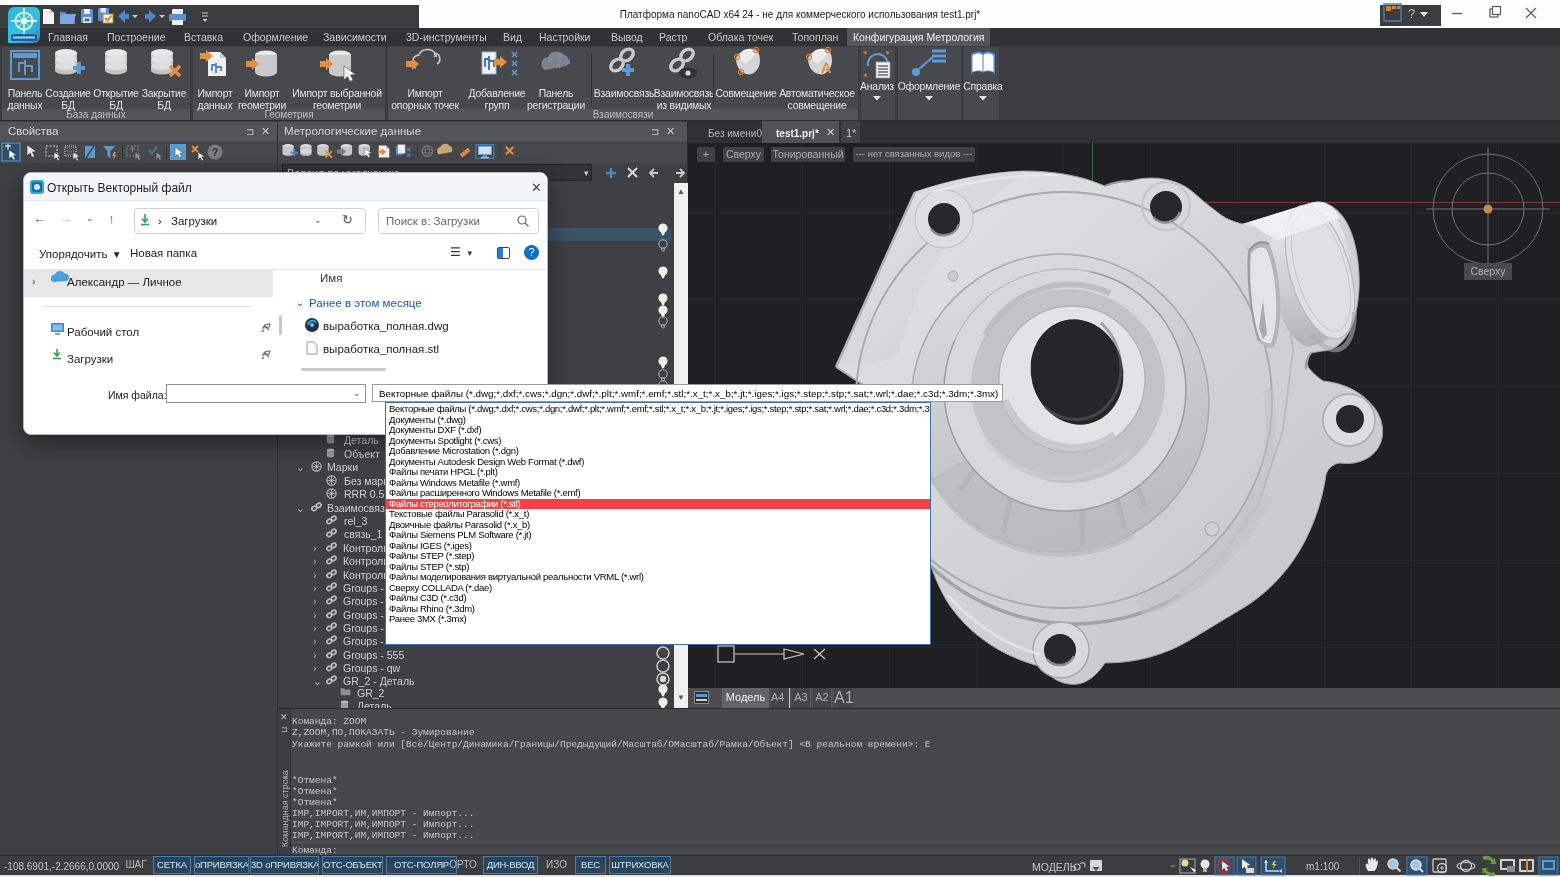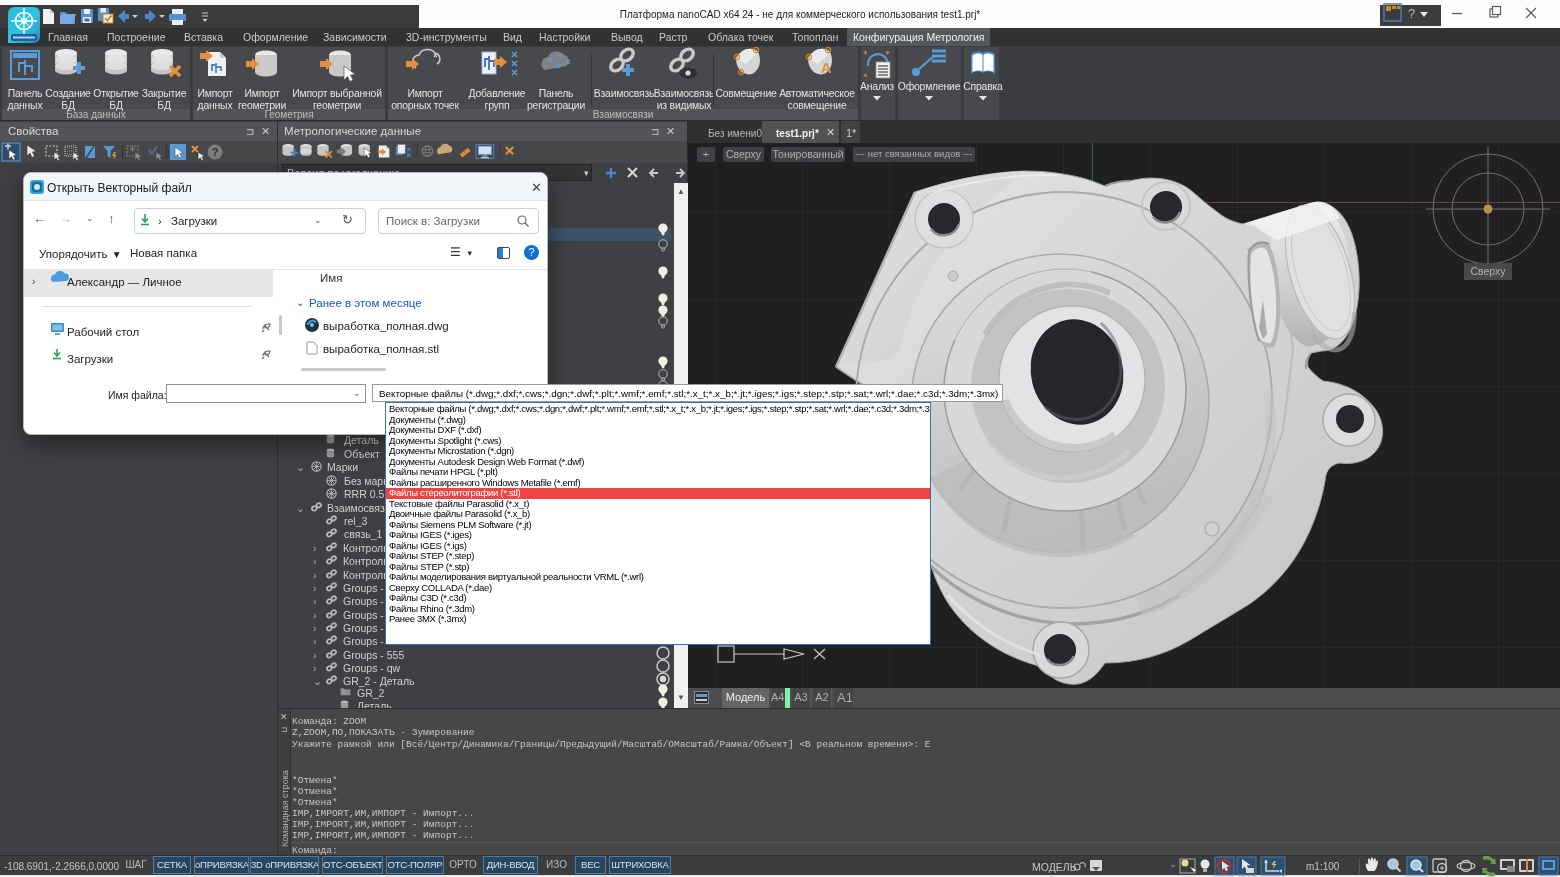--- a/index.html
+++ b/index.html
@@ -812,24 +812,24 @@
 <div class="ab" style="left:83px;top:4px;width:74px;height:15px;background:#3f4144;border-radius:2px;color:#aeaeae;font-size:10.5px;text-align:center;line-height:14px">Тонированный</div>
 <div class="ab" style="left:165px;top:4px;width:122px;height:15px;background:#3f4144;border-radius:2px;color:#aeaeae;font-size:9.5px;text-align:center;line-height:14px">--- нет связанных видов ---</div>
 <div class="ab" style="left:776px;top:120px;width:48px;height:17px;background:#47494b;color:#b0b0b0;font-size:10.5px;text-align:center;line-height:16px">Сверху</div>
 </div>
 
 <div class="ab" style="left:688px;top:688px;width:872px;height:20px;background:#4b4d4f">
   <div class="ab" style="left:6px;top:3px;width:15px;height:13px;background:#2c2e30;border:1px solid #8a8a8a"></div>
   <div class="ab" style="left:8px;top:6px;width:11px;height:3px;background:#5b9bd5"></div>
   <div class="ab" style="left:8px;top:11px;width:11px;height:2px;background:#d0d0d0"></div>
   <div class="ab" style="left:34px;top:0;width:47px;height:20px;background:#626466;color:#f0f0f0;font-size:11px;text-align:center;line-height:19px">Модель</div>
-  <div class="ab" style="left:83px;top:0;width:19px;height:20px;background:#434547;color:#aeaeae;font-size:11px;line-height:19px;border-right:5px solid #86efac">A4</div>
+  <div class="ab" style="left:83px;top:0;width:19px;height:20px;background:#434547;color:#aeaeae;font-size:11px;line-height:19px;border-right:1px solid #86efac">A4</div>
   <div class="ab" style="left:104px;top:0;width:19px;height:20px;background:#434547;color:#aeaeae;font-size:11px;text-align:center;line-height:19px;border-right:1px solid #58595b">A3</div>
   <div class="ab" style="left:125px;top:0;width:19px;height:20px;background:#434547;color:#aeaeae;font-size:11px;text-align:center;line-height:19px;border-right:1px solid #58595b">A2</div>
-  <div class="ab" style="left:146px;top:0;width:19px;height:20px;background:#434547;color:#aeaeae;font-size:13px;text-align:right;line-height:19px">A1</div>
+  <div class="ab" style="left:146px;top:0;width:19px;height:20px;background:#434547;color:#aeaeae;font-size:16px;text-align:right;line-height:19px">A1</div>
 </div>
 
 <div class="ab" style="left:278px;top:708px;width:1282px;height:147px;background:#454749;border-top:1px solid #2a2c2e">
   <div class="ab" style="left:0;top:0;width:13px;height:147px;background:#3c3e40;border-right:1px solid #2f3133"></div>
   <div class="ab" style="left:2px;top:3px;font-size:9px;color:#c0c0c0">✕</div>
   <div class="ab" style="left:3px;top:16px;font-size:8px;color:#c0c0c0">⊐</div>
   <div class="ab" style="left:2px;top:138px;font-size:9px;color:#b0b0b0;transform-origin:0 0;transform:rotate(-90deg);white-space:nowrap">Командная строка</div>
   <div class="con" style="top:7px">Команда: ZOOM</div>
   <div class="con" style="top:18px">Z,ZOOM,ПО,ПОКАЗАТЬ - Зумирование</div>
   <div class="con" style="top:30px">Укажите рамкой или [Всё/Центр/Динамика/Границы/Предыдущий/Масштаб/ОМасштаб/Рамка/Объект] &lt;В реальном времени&gt;: E</div>
@@ -844,21 +844,21 @@
 </div>
 
 <div class="ab" style="left:0;top:855px;width:1560px;height:22px;background:#3a3c3e;border-top:1px solid #2b2d2f"></div>
 <div class="ab" style="left:0;top:875px;width:1560px;height:2px;background:#e8e8e8"></div>
 <div class="ab txt" style="left:4px;top:861px;font-size:10px;color:#c6c6c6">-108.6901,-2.2666,0.0000</div>
 <div class="sb" style="left:123px;width:26px">ШАГ</div>
 <div class="sbb" style="left:153px;width:38px">СЕТКА</div>
 <div class="sbb" style="left:194px;width:55px">оПРИВЯЗКА</div>
 <div class="sbb" style="left:250px;width:69px">3D оПРИВЯЗКА</div>
 <div class="sbb" style="left:322px;width:61px">ОТС-ОБЪЕКТ</div>
-<div class="sbb" style="left:386px;width:58px">ОТС-ПОЛЯР</div>
+<div class="sbb" style="left:386px;width:71px">ОТС-ПОЛЯР</div>
 <div class="sb" style="left:447px;width:32px">ОРТО</div>
 <div class="sbb" style="left:483px;width:55px">ДИН-ВВОД</div>
 <div class="sb" style="left:543px;width:27px">ИЗО</div>
 <div class="sbb" style="left:575px;width:31px">ВЕС</div>
 <div class="sbb" style="left:609px;width:62px">ШТРИХОВКА</div>
 <div class="ab txt" style="left:1032px;top:861px;font-size:10.5px;color:#c6c6c6">МОДЕЛЬ</div>
 <div class="ab txt" style="left:1306px;top:861px;font-size:10px;color:#c6c6c6">m1:100</div>
 <div id="statusicons" class="ab" style="left:1032px;top:855px">
     <svg width="528" height="22" viewBox="1032 0 528 22">
 
@@ -1009,30 +1009,30 @@
   <div class="ab txt" style="left:329px;top:215px;font-size:9px;color:#555">⌄</div>
 </div>
 
 <div class="ab" style="left:372px;top:384px;width:631px;height:18px;background:#fff;border:1px solid #9a9a9a"></div>
 <div class="ab txt" style="left:379px;top:388px;font-size:9.8px;color:#000">Векторные файлы (*.dwg;*.dxf;*.cws;*.dgn;*.dwf;*.plt;*.wmf;*.emf;*.stl;*.x_t;*.x_b;*.jt;*.iges;*.igs;*.step;*.stp;*.sat;*.wrl;*.dae;*.c3d;*.3dm;*.3mx)</div>
 <div id="typelist" class="ab" style="left:385px;top:402px;width:546px;height:243px;background:#fff;border:1px solid #3a70b0;padding-top:1px">
   <div class="li">Векторные файлы (*.dwg;*.dxf;*.cws;*.dgn;*.dwf;*.plt;*.wmf;*.emf;*.stl;*.x_t;*.x_b;*.jt;*.iges;*.igs;*.step;*.stp;*.sat;*.wrl;*.dae;*.c3d;*.3dm;*.3mx)</div>
   <div class="li">Документы (*.dwg)</div>
   <div class="li">Документы DXF (*.dxf)</div>
   <div class="li">Документы Spotlight (*.cws)</div>
-  <div class="li">Документы Microstation (*.dgn)</div>
+  <div class="li">Добавление Microstation (*.dgn)</div>
   <div class="li">Документы Autodesk Design Web Format (*.dwf)</div>
   <div class="li">Файлы печати HPGL (*.plt)</div>
+  <div class="li">Файлы Windows Metafile (*.wmf)</div>
   <div class="li">Файлы расширенного Windows Metafile (*.emf)</div>
   <div class="li" style="background:#ef4444;color:#fff">Файлы стереолитографии (*.stl)</div>
   <div class="li">Текстовые файлы Parasolid (*.x_t)</div>
   <div class="li">Двоичные файлы Parasolid (*.x_b)</div>
   <div class="li">Файлы Siemens PLM Software (*.jt)</div>
   <div class="li">Файлы IGES (*.iges)</div>
-  <div class="li">Файлы IGES (*.igs)</div>
   <div class="li">Файлы STEP (*.step)</div>
   <div class="li">Файлы STEP (*.stp)</div>
   <div class="li">Файлы моделирования виртуальной реальности VRML (*.wrl)</div>
   <div class="li">Сверху COLLADA (*.dae)</div>
   <div class="li">Файлы C3D (*.c3d)</div>
   <div class="li">Файлы Rhino (*.3dm)</div>
   <div class="li">Ранее 3MX (*.3mx)</div>
 </div>
 
 </body></html>

